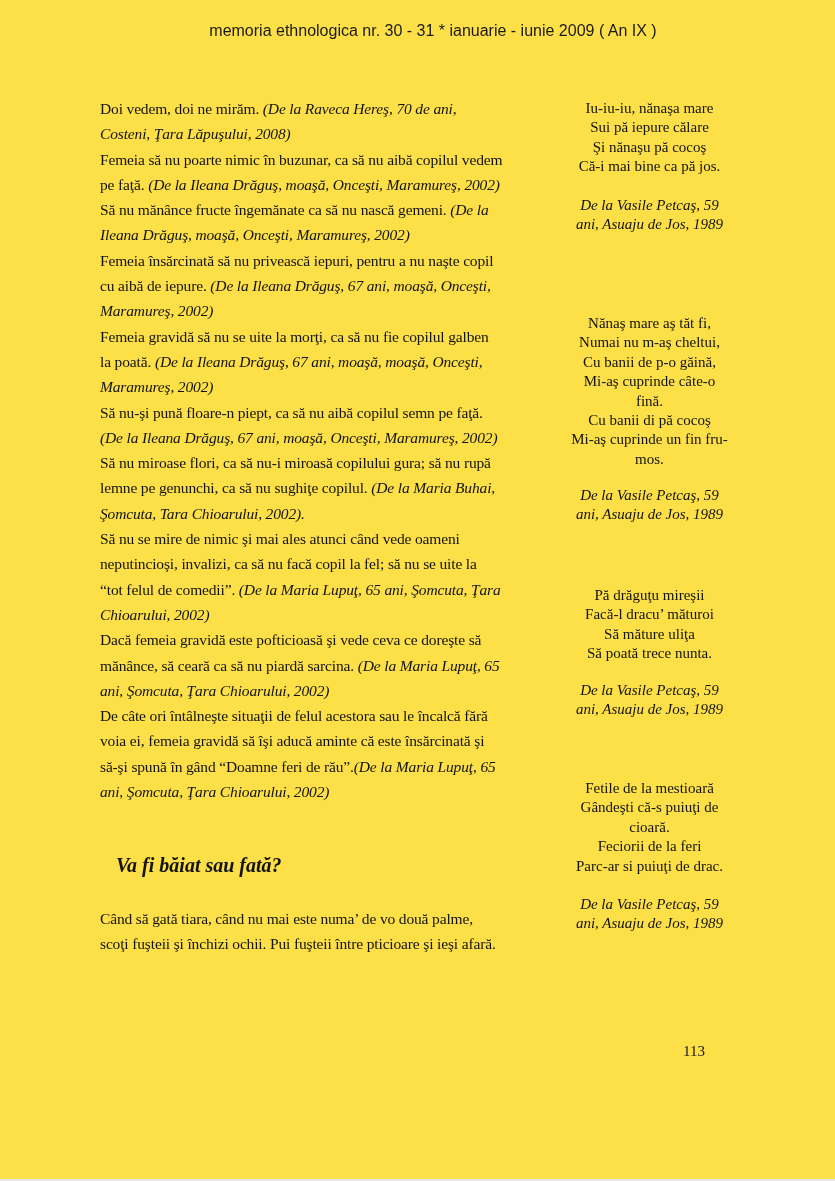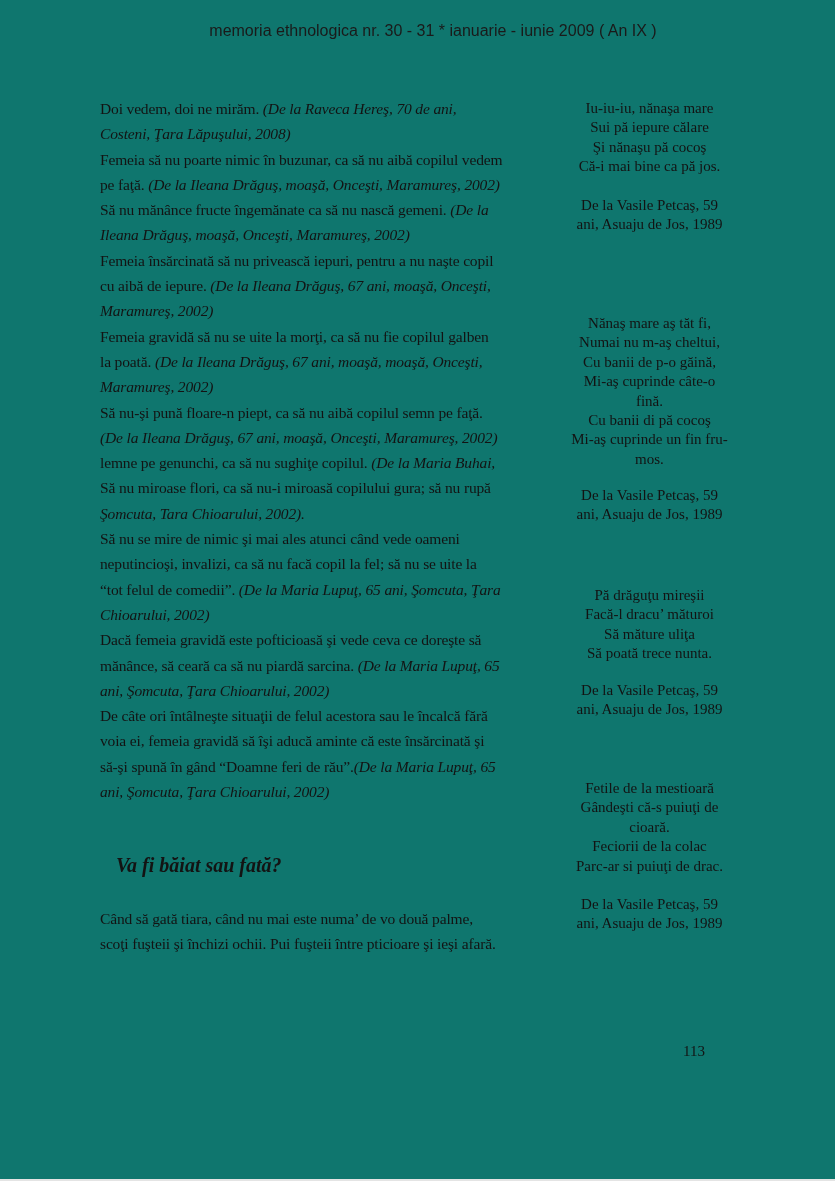--- a/index.html
+++ b/index.html
@@ -6,21 +6,21 @@
   body {
     width: 835px; height: 1181px;
     background: #ffffff;
     font-family: "Liberation Serif", serif;
     color: #131313;
     overflow: hidden;
   }
   .page {
     position: relative;
     width: 835px; height: 1181px;
-    background: #0f766e;
+    background: #fde047;
   }
   .header {
     position: absolute;
     top: 21px; left: 0; width: 866px;
     text-align: center;
     font-family: "Liberation Sans", sans-serif;
     font-size: 16px;
     line-height: 20px;
     color: #1a1a1a;
   }
@@ -43,21 +43,21 @@
     line-height: 22px;
   }
   .poem-block {
     position: absolute;
     left: 557px; width: 185px;
     font-size: 15px;
     line-height: 19.4px;
     text-align: center;
   }
   .poem-block .pline { height: 19.4px; white-space: nowrap; }
-  .attr { }
+  .attr { font-style: italic; }
   .pagenum {
     position: absolute;
     left: 683px; top: 1042px;
     font-size: 15px;
     line-height: 18px;
   }
   .bottom-edge {
     position: absolute;
     left: 0; bottom: 0; width: 835px; height: 2px;
     background: #e4e4e4;
@@ -78,22 +78,22 @@
       <div class="tline"><span class="rm">Să nu mănânce fructe îngemănate ca să nu nască gemeni. </span><span class="it">(De la</span></div>
       <div class="tline"><span class="it">Ileana Drăguş, moaşă, Onceşti, Maramureş, 2002)</span></div>
       <div class="tline"><span class="rm">Femeia însărcinată să nu privească iepuri, pentru a nu naşte copil</span></div>
       <div class="tline"><span class="rm">cu aibă de iepure. </span><span class="it">(De la Ileana Drăguş, 67 ani, moaşă, Onceşti,</span></div>
       <div class="tline"><span class="it">Maramureş, 2002)</span></div>
       <div class="tline"><span class="rm">Femeia gravidă să nu se uite la morţi, ca să nu fie copilul galben</span></div>
       <div class="tline"><span class="rm">la poată. </span><span class="it">(De la Ileana Drăguş, 67 ani, moaşă, moaşă, Onceşti,</span></div>
       <div class="tline"><span class="it">Maramureş, 2002)</span></div>
       <div class="tline"><span class="rm">Să nu-şi pună floare-n piept, ca să nu aibă copilul semn pe faţă.</span></div>
       <div class="tline"><span class="it">(De la Ileana Drăguş, 67 ani, moaşă, Onceşti, Maramureş, 2002)</span></div>
+      <div class="tline"><span class="rm">Să nu miroase flori, ca să nu-i miroasă copilului gura; să nu rupă</span></div>
       <div class="tline"><span class="rm">lemne pe genunchi, ca să nu sughiţe copilul. </span><span class="it">(De la Maria Buhai,</span></div>
-      <div class="tline"><span class="rm">Să nu miroase flori, ca să nu-i miroasă copilului gura; să nu rupă</span></div>
       <div class="tline"><span class="it">Şomcuta, Tara Chioarului, 2002).</span></div>
       <div class="tline"><span class="rm">Să nu se mire de nimic şi mai ales atunci când vede oameni</span></div>
       <div class="tline"><span class="rm">neputincioşi, invalizi, ca să nu facă copil la fel; să nu se uite la</span></div>
       <div class="tline"><span class="rm">“tot felul de comedii”. </span><span class="it">(De la Maria Lupuţ, 65 ani, Şomcuta, Ţara</span></div>
       <div class="tline"><span class="it">Chioarului, 2002)</span></div>
       <div class="tline"><span class="rm">Dacă femeia gravidă este pofticioasă şi vede ceva ce doreşte să</span></div>
       <div class="tline"><span class="rm">mănânce, să ceară ca să nu piardă sarcina. </span><span class="it">(De la Maria Lupuţ, 65</span></div>
       <div class="tline"><span class="it">ani, Şomcuta, Ţara Chioarului, 2002)</span></div>
       <div class="tline"><span class="rm">De câte ori întâlneşte situaţii de felul acestora sau le încalcă fără</span></div>
       <div class="tline"><span class="rm">voia ei, femeia gravidă să îşi aducă aminte că este însărcinată şi</span></div>
@@ -142,21 +142,21 @@
     </div>
   <div class="poem-block attr" style="top:681px">
       <div class="pline">De la Vasile Petcaş, 59</div>
       <div class="pline">ani, Asuaju de Jos, 1989</div>
     </div>
 
   <div class="poem-block" style="top:779px">
       <div class="pline">Fetile de la mestioară</div>
       <div class="pline">Gândeşti că-s puiuţi de</div>
       <div class="pline">cioară.</div>
-      <div class="pline">Feciorii de la colac</div>
+      <div class="pline">Feciorii de la feri</div>
       <div class="pline">Parc-ar si puiuţi de drac.</div>
     </div>
   <div class="poem-block attr" style="top:895px">
       <div class="pline">De la Vasile Petcaş, 59</div>
       <div class="pline">ani, Asuaju de Jos, 1989</div>
     </div>
 
   <div class="pagenum">113</div>
 
   <div class="bottom-edge"></div>

